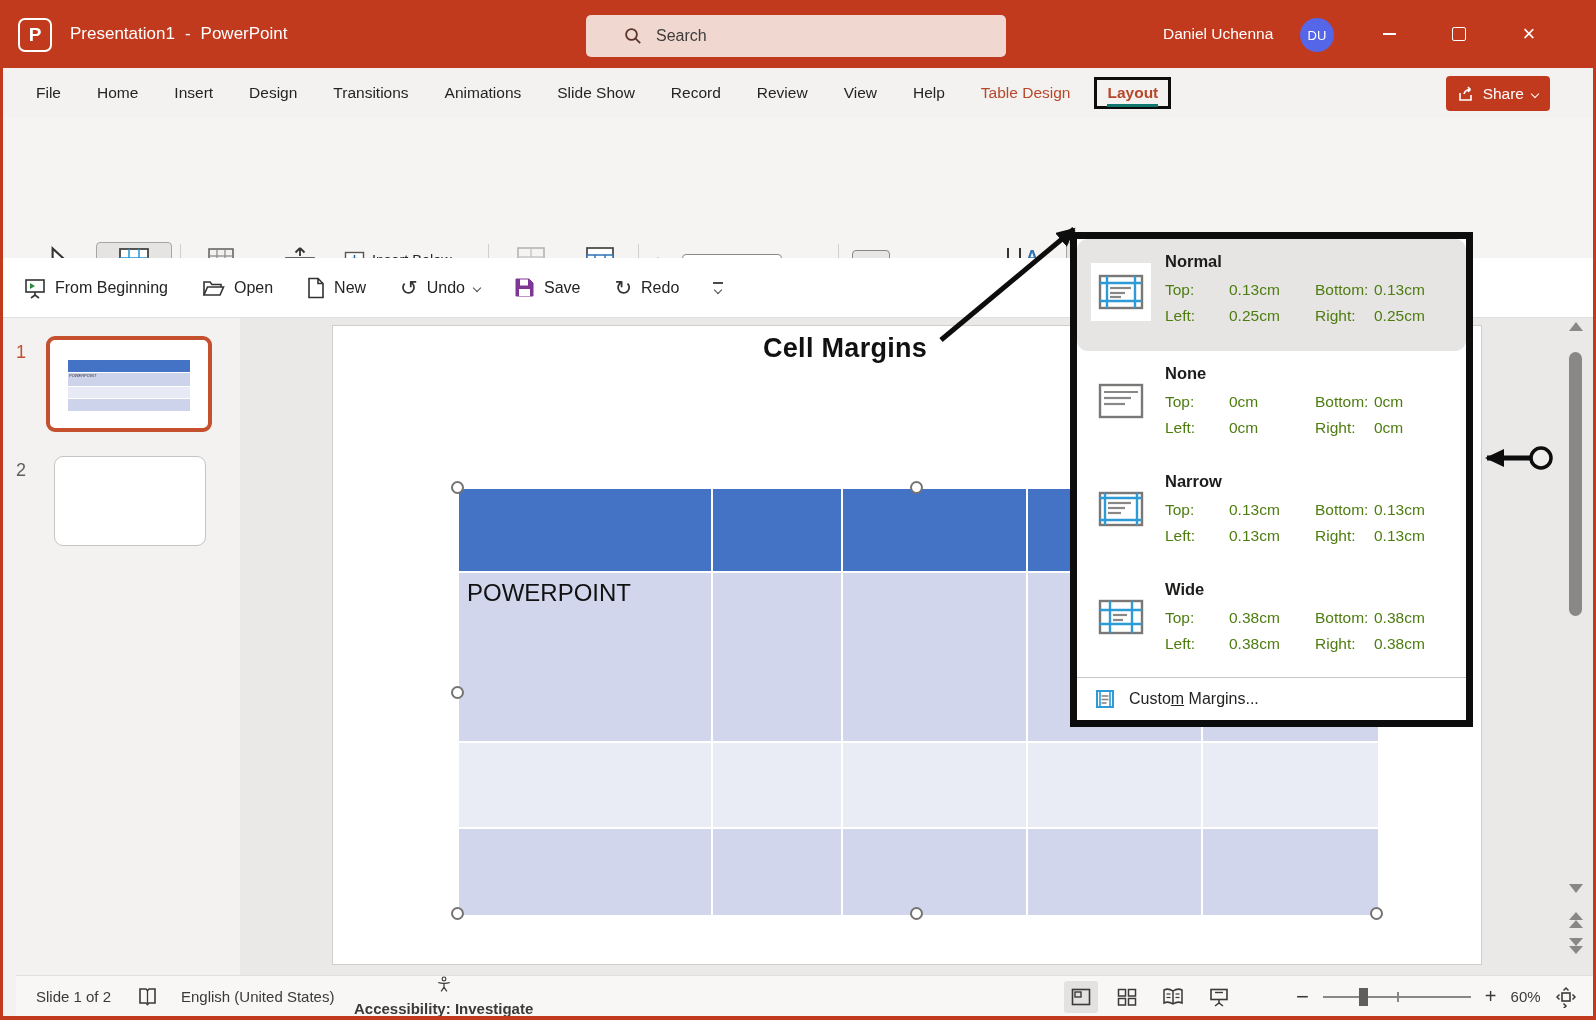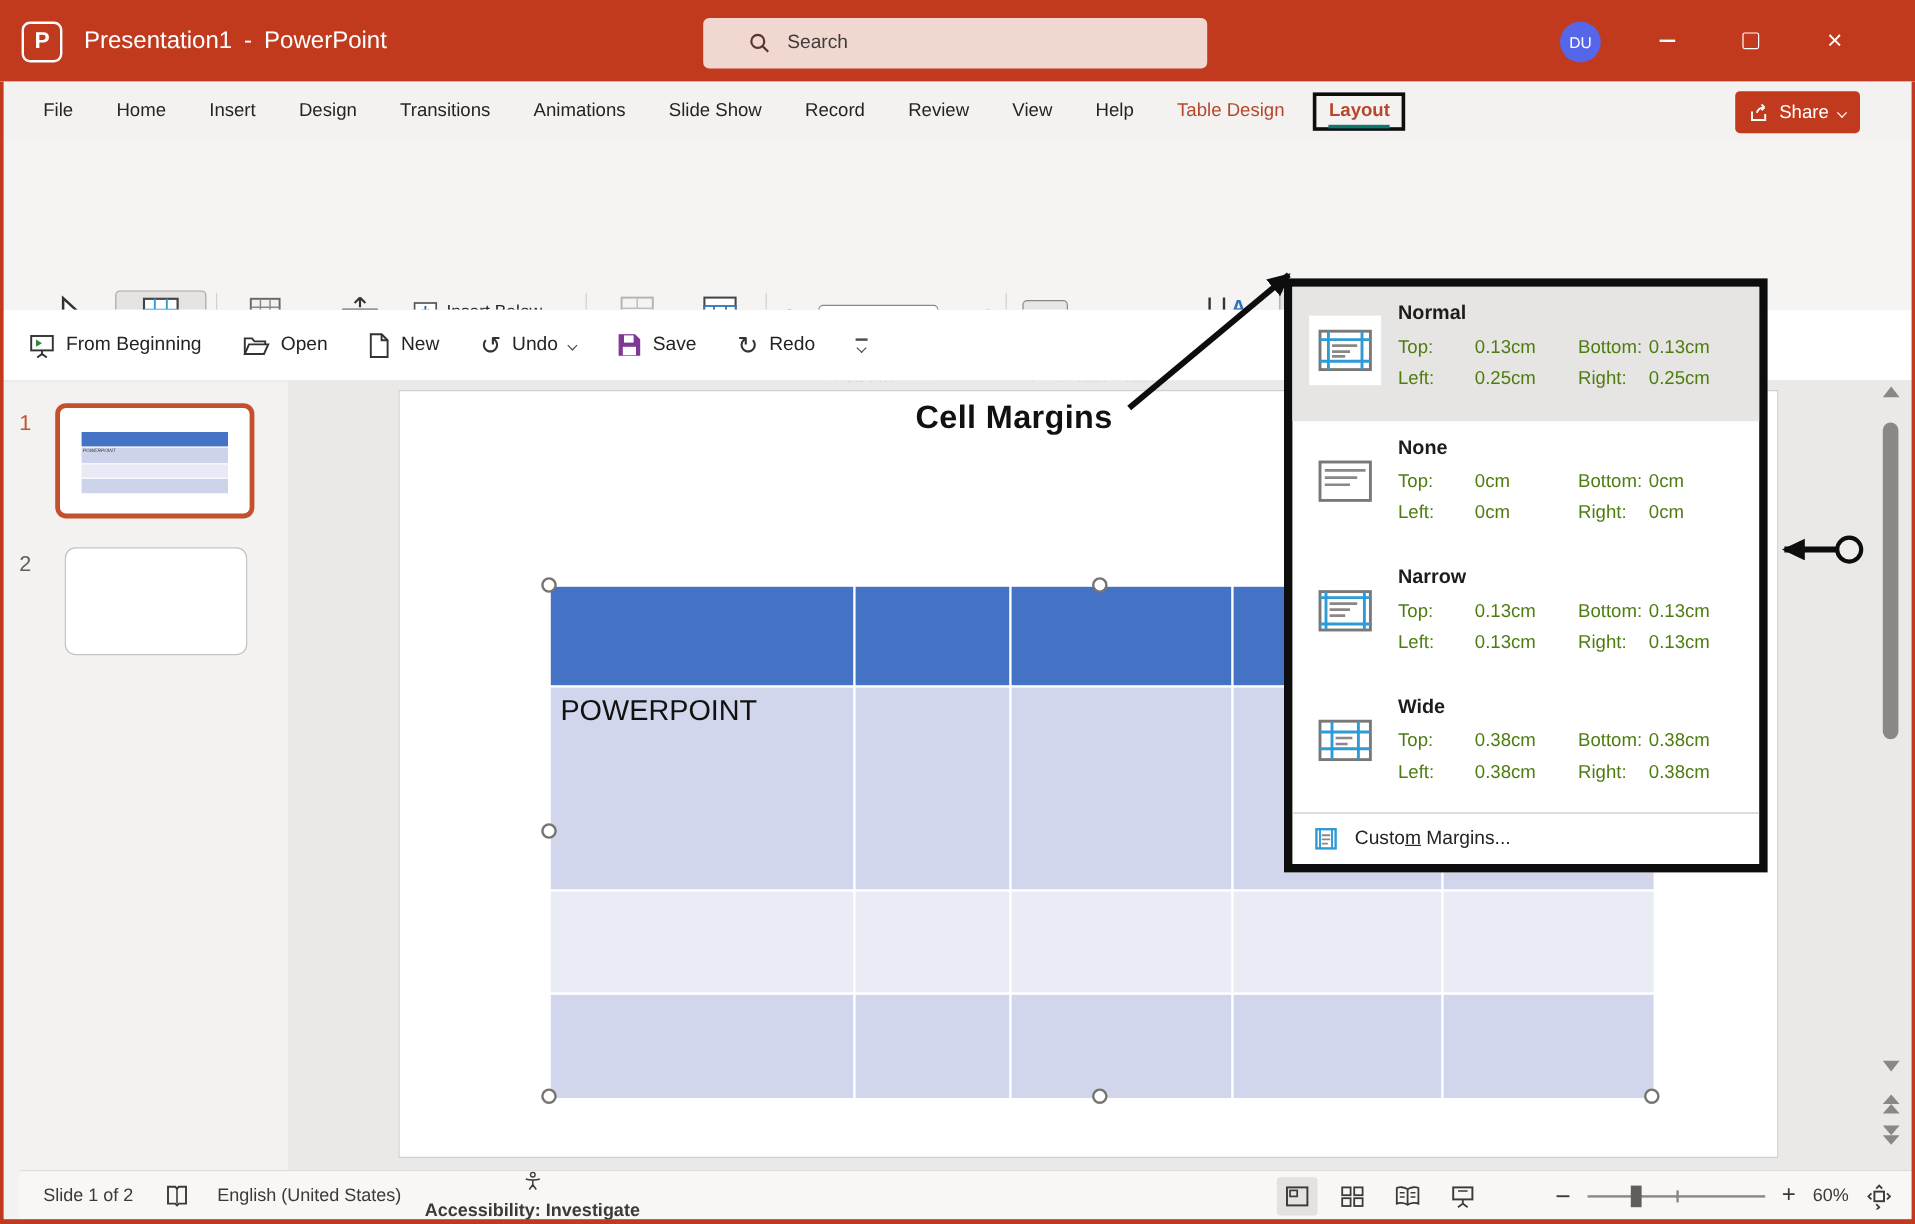--- a/index.html
+++ b/index.html
@@ -3,21 +3,21 @@
 <meta charset="utf-8">
 <style>
   html,body{margin:0;padding:0;background:#888;}
   .win{position:relative;width:1596px;height:1020px;background:#F3F2F1;overflow:hidden;
        font-family:"Liberation Sans","DejaVu Sans",sans-serif;-webkit-font-smoothing:antialiased;}
   .abs{position:absolute;}
   
   .titlebar{position:absolute;left:0;top:0;width:1596px;height:68px;background:#C13A1E;color:#fff;}
   .appicon{position:absolute;left:18px;top:18px;width:30px;height:30px;border:2px solid #fff;border-radius:7px;
            display:flex;align-items:center;justify-content:center;font-weight:bold;font-size:19px;color:#fff;}
-  .doctitle{position:absolute;left:70px;top:0;height:68px;display:flex;align-items:center;gap:10px;font-size:20px;}
+  .doctitle{position:absolute;left:70px;top:0;height:68px;display:flex;align-items:center;gap:10px;font-size:17px;}
   .searchbox{position:absolute;left:586px;top:15px;width:420px;height:42px;background:#F0D8D1;border-radius:5px;
              display:flex;align-items:center;gap:14px;padding-left:38px;box-sizing:border-box;color:#3E3B3A;font-size:16px;}
   .username{position:absolute;left:1163px;top:0;height:68px;display:flex;align-items:center;font-size:15.5px;}
   .avatar{position:absolute;left:1300px;top:18px;width:34px;height:34px;border-radius:50%;background:#5666E8;
           display:flex;align-items:center;justify-content:center;font-size:13px;color:#fff;}
   .winbtn{position:absolute;top:0;width:46px;height:68px;display:flex;align-items:center;justify-content:center;color:#fff;}
   .minbar{width:13px;height:2px;background:#fff;}
   .maxbox{width:12px;height:12px;border:1.6px solid #fff;border-radius:2px;}
   .closex{font-size:22px;line-height:22px;}
   
@@ -82,21 +82,21 @@
   .statusbar{position:absolute;left:16px;top:975px;width:1596px;height:41px;background:#F8F7F6;border-top:1px solid #E1DFDD;
              font-size:15px;color:#3B3A39;}
   .stitem{position:absolute;top:0;height:41px;display:flex;align-items:center;gap:8px;}
   .viewbtn{width:34px;height:32px;display:flex;align-items:center;justify-content:center;border-radius:3px;}
   .viewbtn.on{background:#E4E2E0;}
   .ztrack{width:148px;height:2px;background:#8A8886;position:relative;}
   .ztick{position:absolute;left:74px;top:-4px;width:2px;height:10px;background:#8A8886;}
   .zthumb{position:absolute;left:36px;top:-8px;width:9px;height:18px;background:#605E5C;}
   
   .menu{position:absolute;left:1070px;top:232px;width:403px;background:#fff;border:7px solid #0d0d0d;box-sizing:border-box;z-index:60;}
-  .mi{position:relative;height:108px;}
+  .mi{position:relative;height:108px;border-radius:11px;}
   .mi.first{height:112px;background:#E6E5E4;}
   .mi .name{position:absolute;left:88px;top:13px;font-size:16.5px;font-weight:bold;color:#1d1c1b;}
   .mi .vals{position:absolute;left:88px;top:38px;display:grid;grid-template-columns:64px 86px 59px auto;
             font-size:15.5px;color:#4d7c0f;line-height:26px;}
   .iconbox{position:absolute;left:14px;top:24px;width:60px;height:58px;background:#fff;display:flex;align-items:center;justify-content:center;}
   .iconbox2{position:absolute;left:20px;top:30px;}
   .msep{height:1px;background:#C8C6C4;margin:2px 0 0 0;}
   .mcustom{height:42px;display:flex;align-items:center;gap:14px;padding-left:18px;font-size:16px;color:#252423;}
   
   .edge{position:absolute;background:#C13A1E;z-index:90;}
@@ -115,20 +115,21 @@
       <span>-</span>
       <span>PowerPoint</span>
     </div>
     <div class="searchbox">
       <svg width="18" height="18" viewBox="0 0 18 18">
         <circle cx="7.5" cy="7.5" r="5.4" fill="none" stroke="#5A332A" stroke-width="1.8"></circle>
         <line x1="11.6" y1="11.6" x2="16.2" y2="16.2" stroke="#5A332A" stroke-width="1.8"></line>
       </svg>
       <span>Search</span>
     </div>
+    <div class="username">Daniel Uchenna</div>
     <div class="avatar">
         <span>DU</span>
       </div>
     <div class="winbtn" style="left:1366px;">
         <div class="minbar"></div>
       </div>
     <div class="winbtn" style="left:1436px;">
         <div class="maxbox"></div>
       </div>
     <div class="winbtn" style="left:1506px;">

